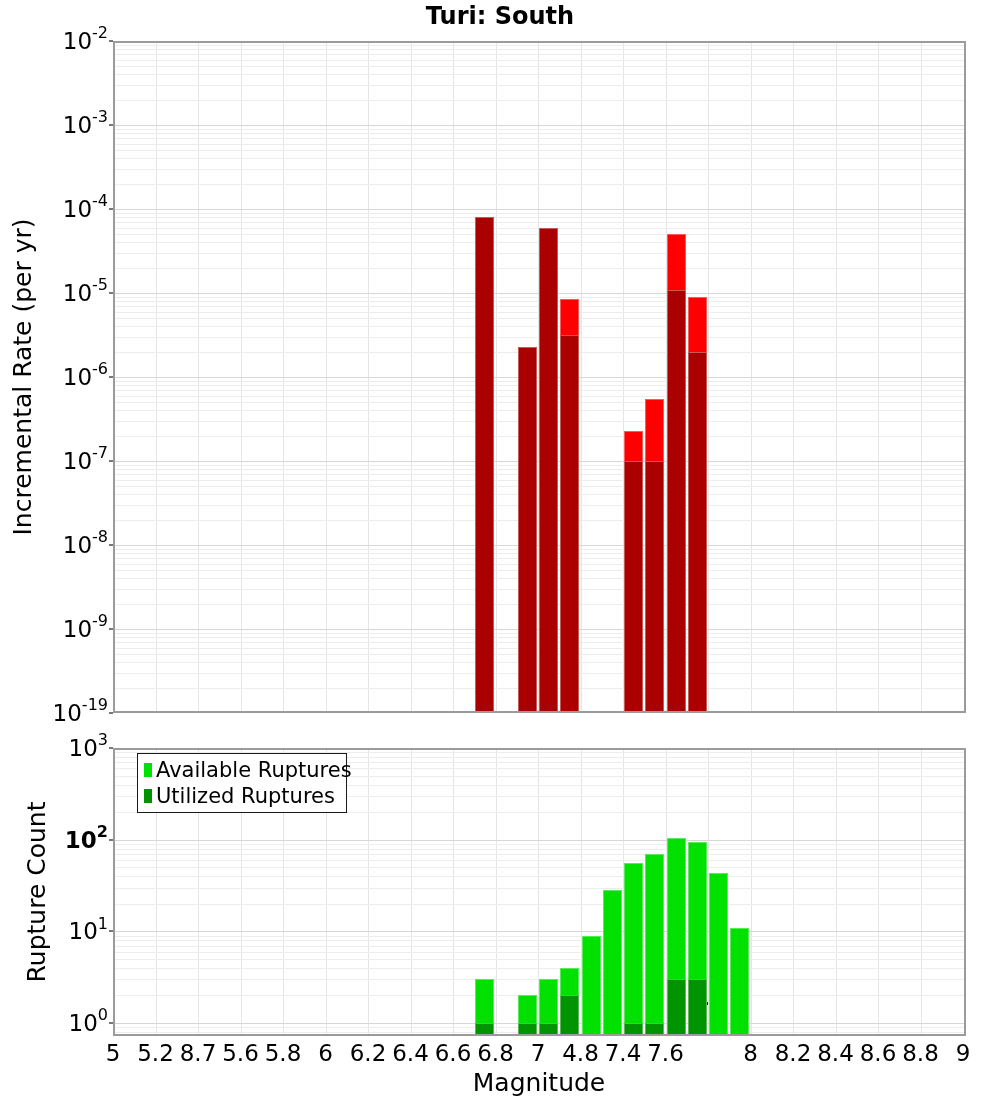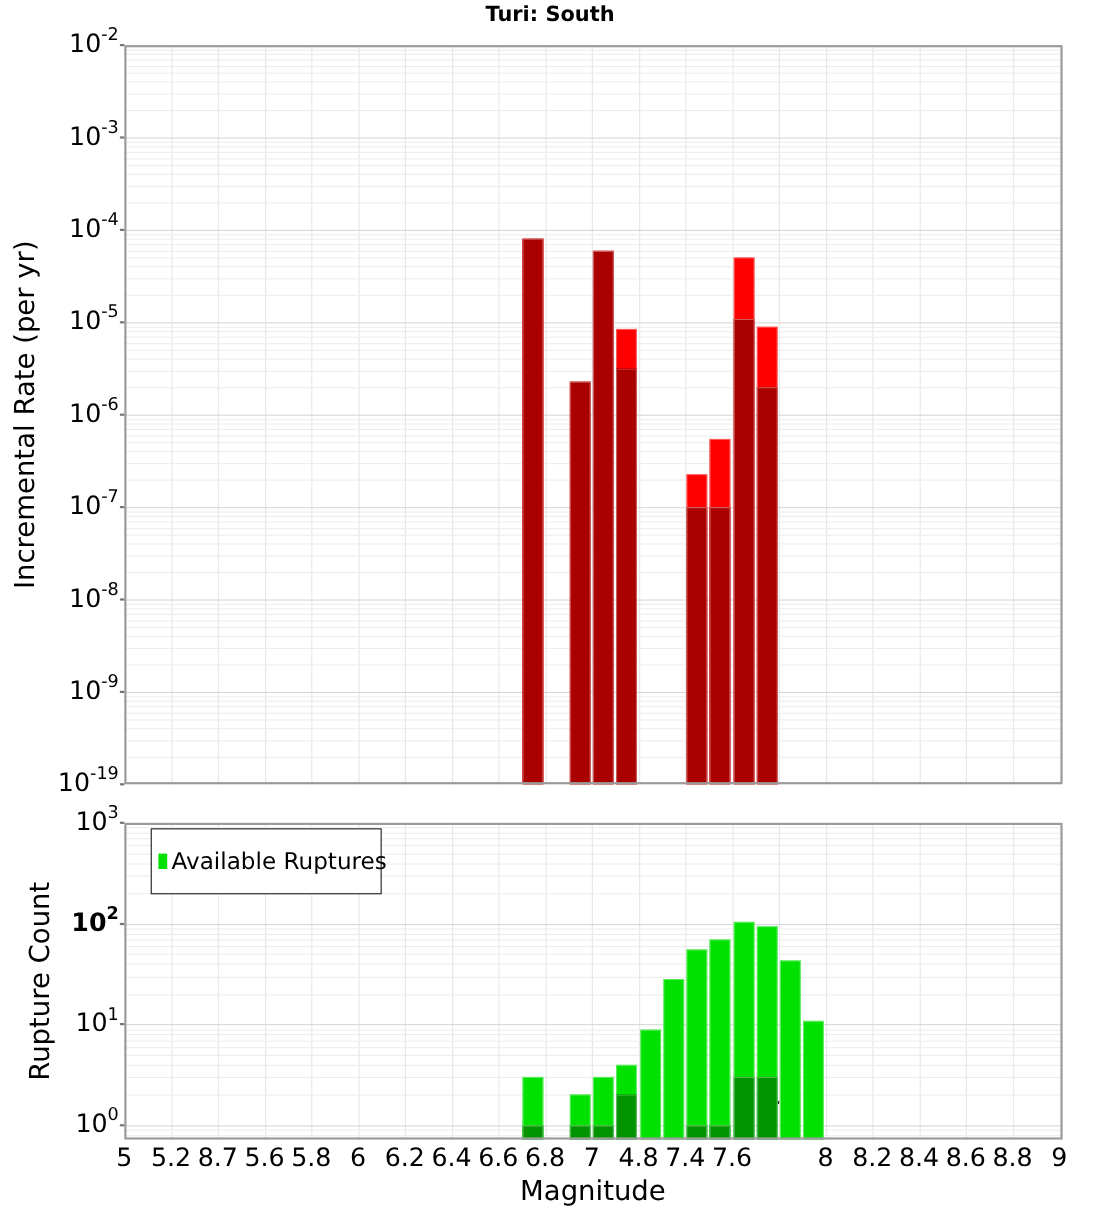--- a/index.html
+++ b/index.html
@@ -3,21 +3,21 @@
 <meta charset="utf-8">
 <style>
   html,body{margin:0;padding:0;background:#ffffff;}
   #canvas{
     position:relative;width:1000px;height:1100px;background:#ffffff;
     font-family:"DejaVu Sans","Liberation Sans",sans-serif;color:#000;
     overflow:hidden;
   }
   .chart-title{
     position:absolute;left:0;top:2px;width:1000px;text-align:center;
-    font-size:19px;font-weight:bold;letter-spacing:0px;
+    font-size:24px;font-weight:bold;letter-spacing:0px;
   }
   .plot{position:absolute;background:#ffffff;}
   .plot-border{position:absolute;inset:0;border:2px solid #9b9b9b;box-sizing:border-box;z-index:5;pointer-events:none;}
   .gl{position:absolute;z-index:1;}
   .gl.h{left:0;right:0;height:1px;}
   .gl.v{top:0;bottom:0;width:1px;}
   .gl.major{background:#d7d7d7;}
   .gl.minor{background:#ededed;}
   .gl.vert{background:#e5e5e5;}
   .bar{position:absolute;z-index:3;box-shadow:inset 0 0 0 1px rgba(255,255,255,0.35);}
@@ -231,20 +231,24 @@
       <div class="bar" style="left: 532.4px; top: 274.9px; width: 19px; height: 13.1px; background: rgb(0, 148, 0); z-index: 4;"></div>
       <div class="bar" style="left: 553.6px; top: 231.2px; width: 19px; height: 56.8px; background: rgb(0, 148, 0); z-index: 4;"></div>
       <div class="bar" style="left: 574.9px; top: 231.2px; width: 19px; height: 56.8px; background: rgb(0, 148, 0); z-index: 4;"></div>
     </div>
   <div class="axis-label yrot" style="left:36px;top:892px;">Rupture Count</div>
   <div class="legend" style="left:137px;top:753px;width:210px;height:60px;">
     <div class="legend-row">
       <span class="swatch" style="background: rgb(0, 225, 0);"></span>
       <span class="legend-label">Available Ruptures</span>
     </div>
+    <div class="legend-row">
+      <span class="swatch" style="background: rgb(0, 148, 0);"></span>
+      <span class="legend-label">Utilized Ruptures</span>
+    </div>
   </div>
 
   <div id="xticks">
       <div class="xtick" style="left: 113px; top: 1041px;">5</div>
       <div class="xtick" style="left: 155.5px; top: 1041px;">5.2</div>
       <div class="xtick" style="left: 198px; top: 1041px;">8.7</div>
       <div class="xtick" style="left: 240.5px; top: 1041px;">5.6</div>
       <div class="xtick" style="left: 283px; top: 1041px;">5.8</div>
       <div class="xtick" style="left: 325.5px; top: 1041px;">6</div>
       <div class="xtick" style="left: 368px; top: 1041px;">6.2</div>

